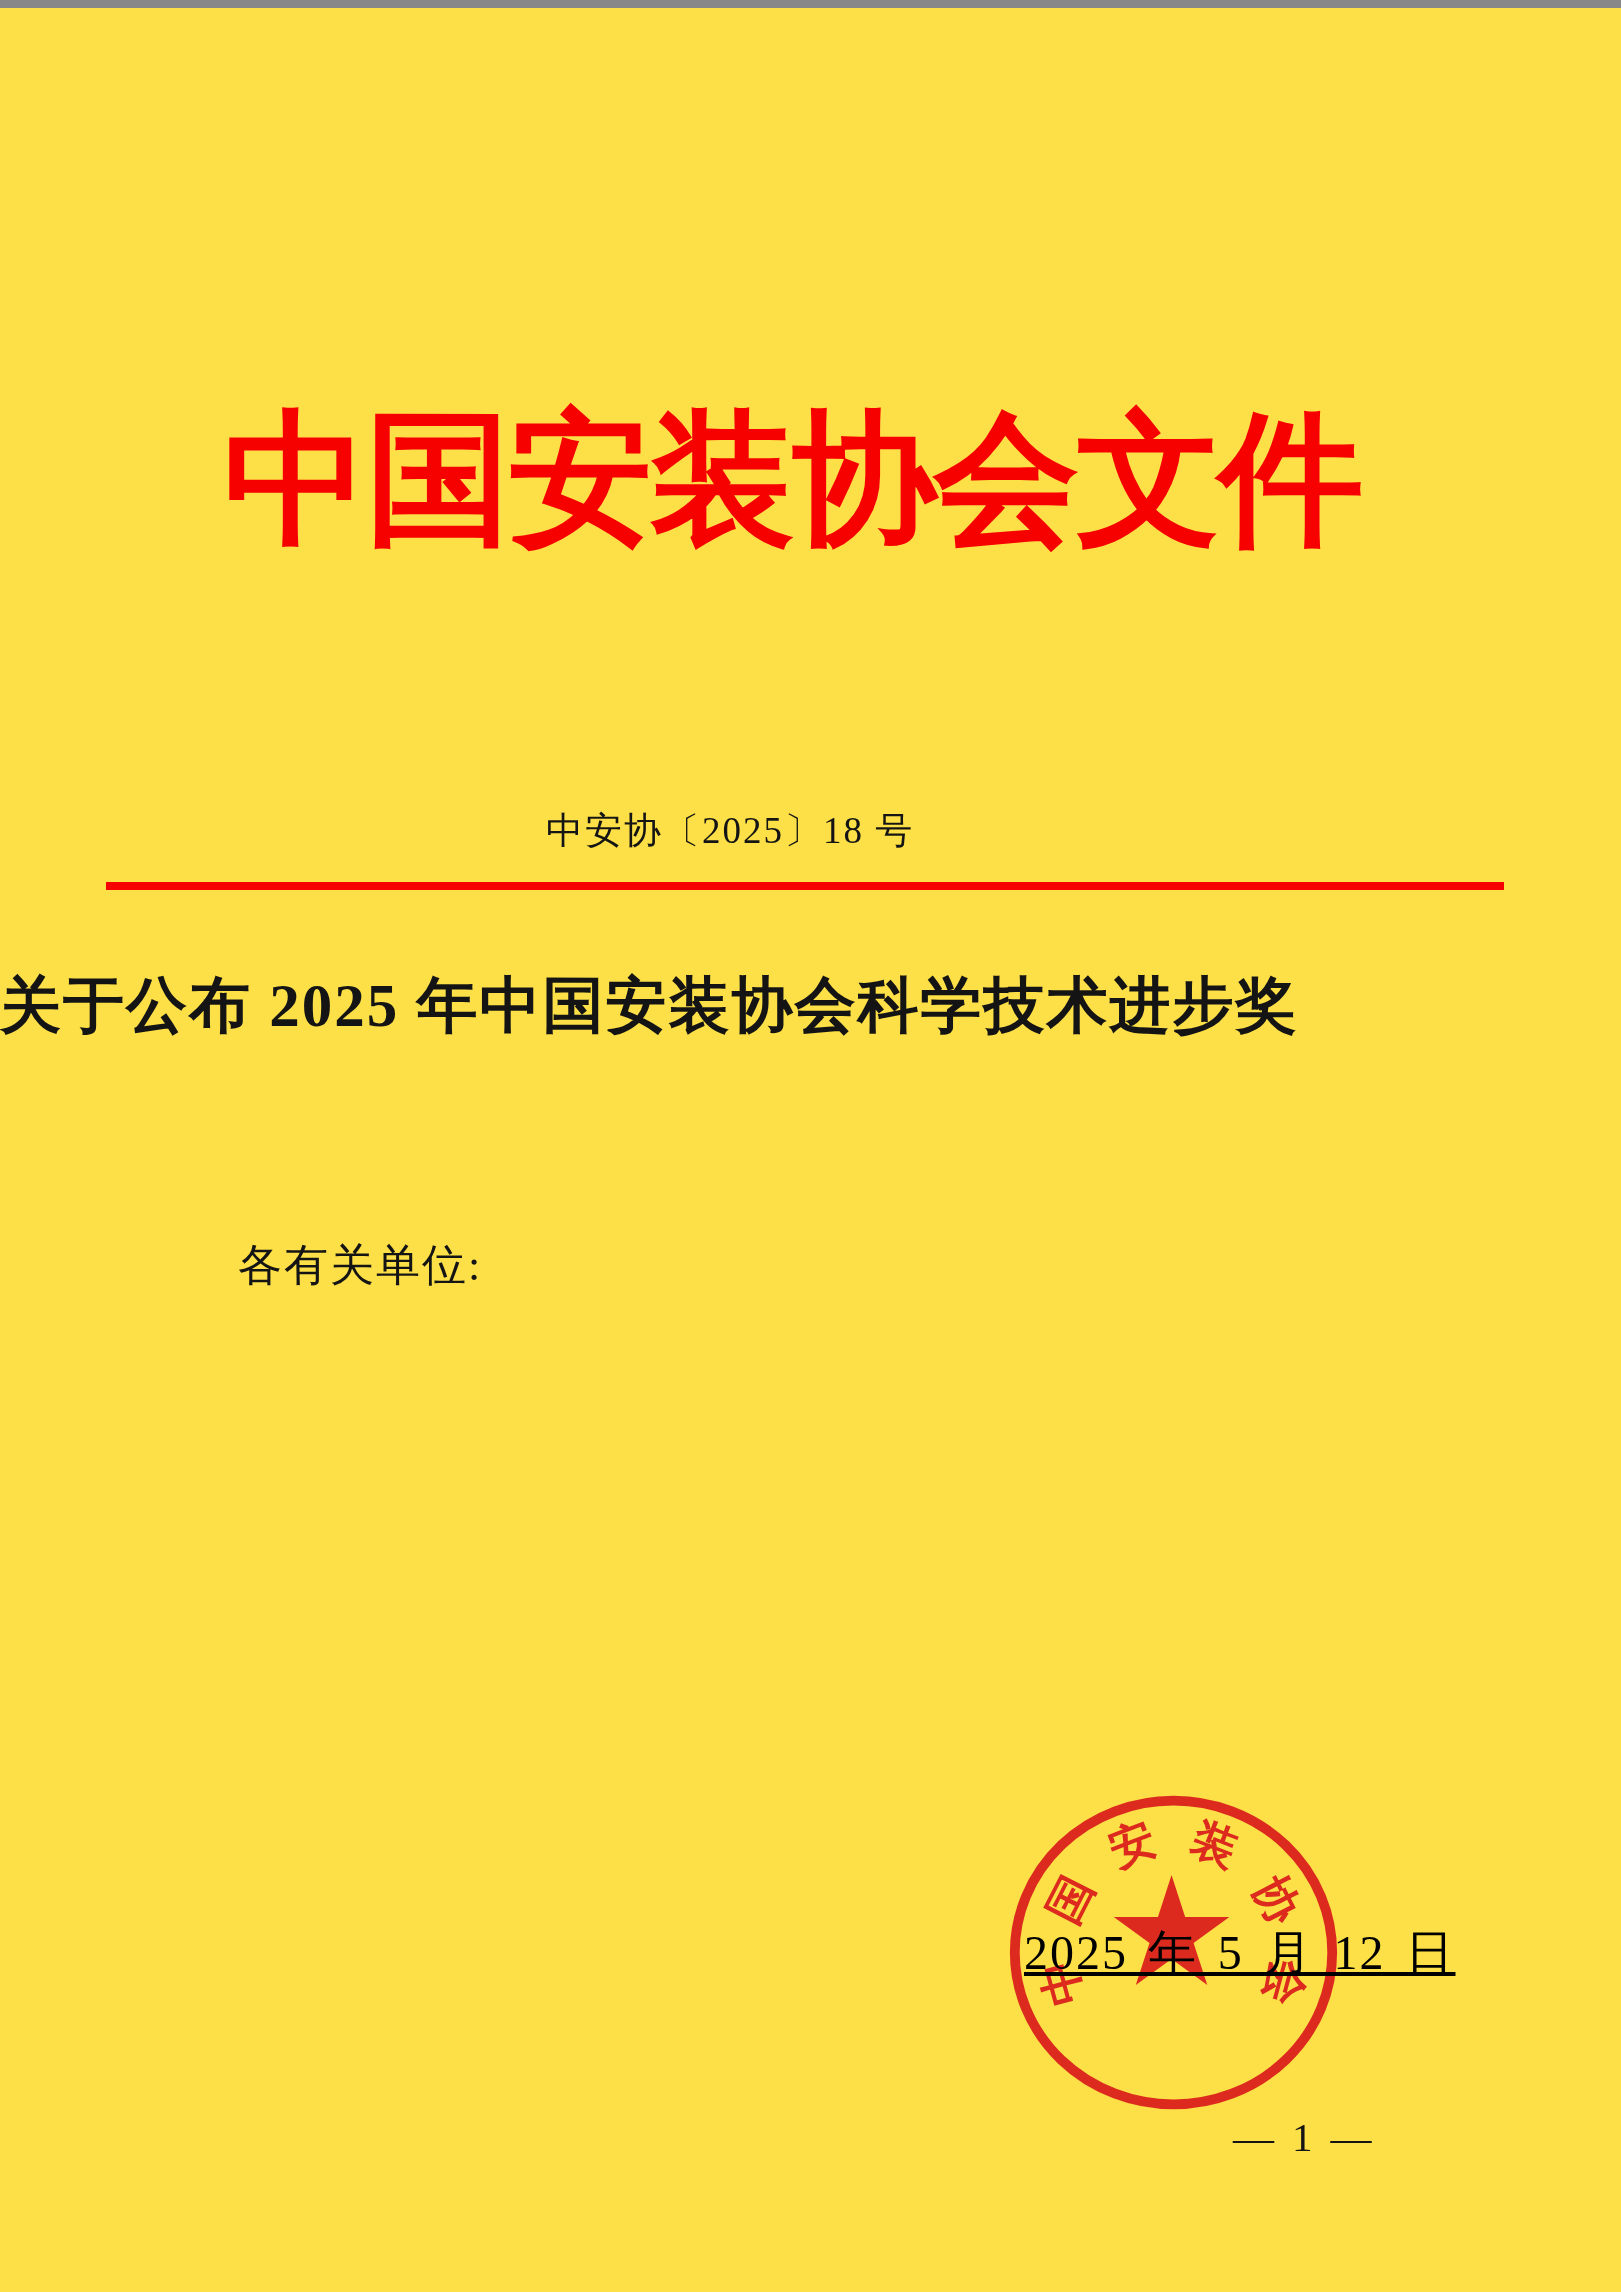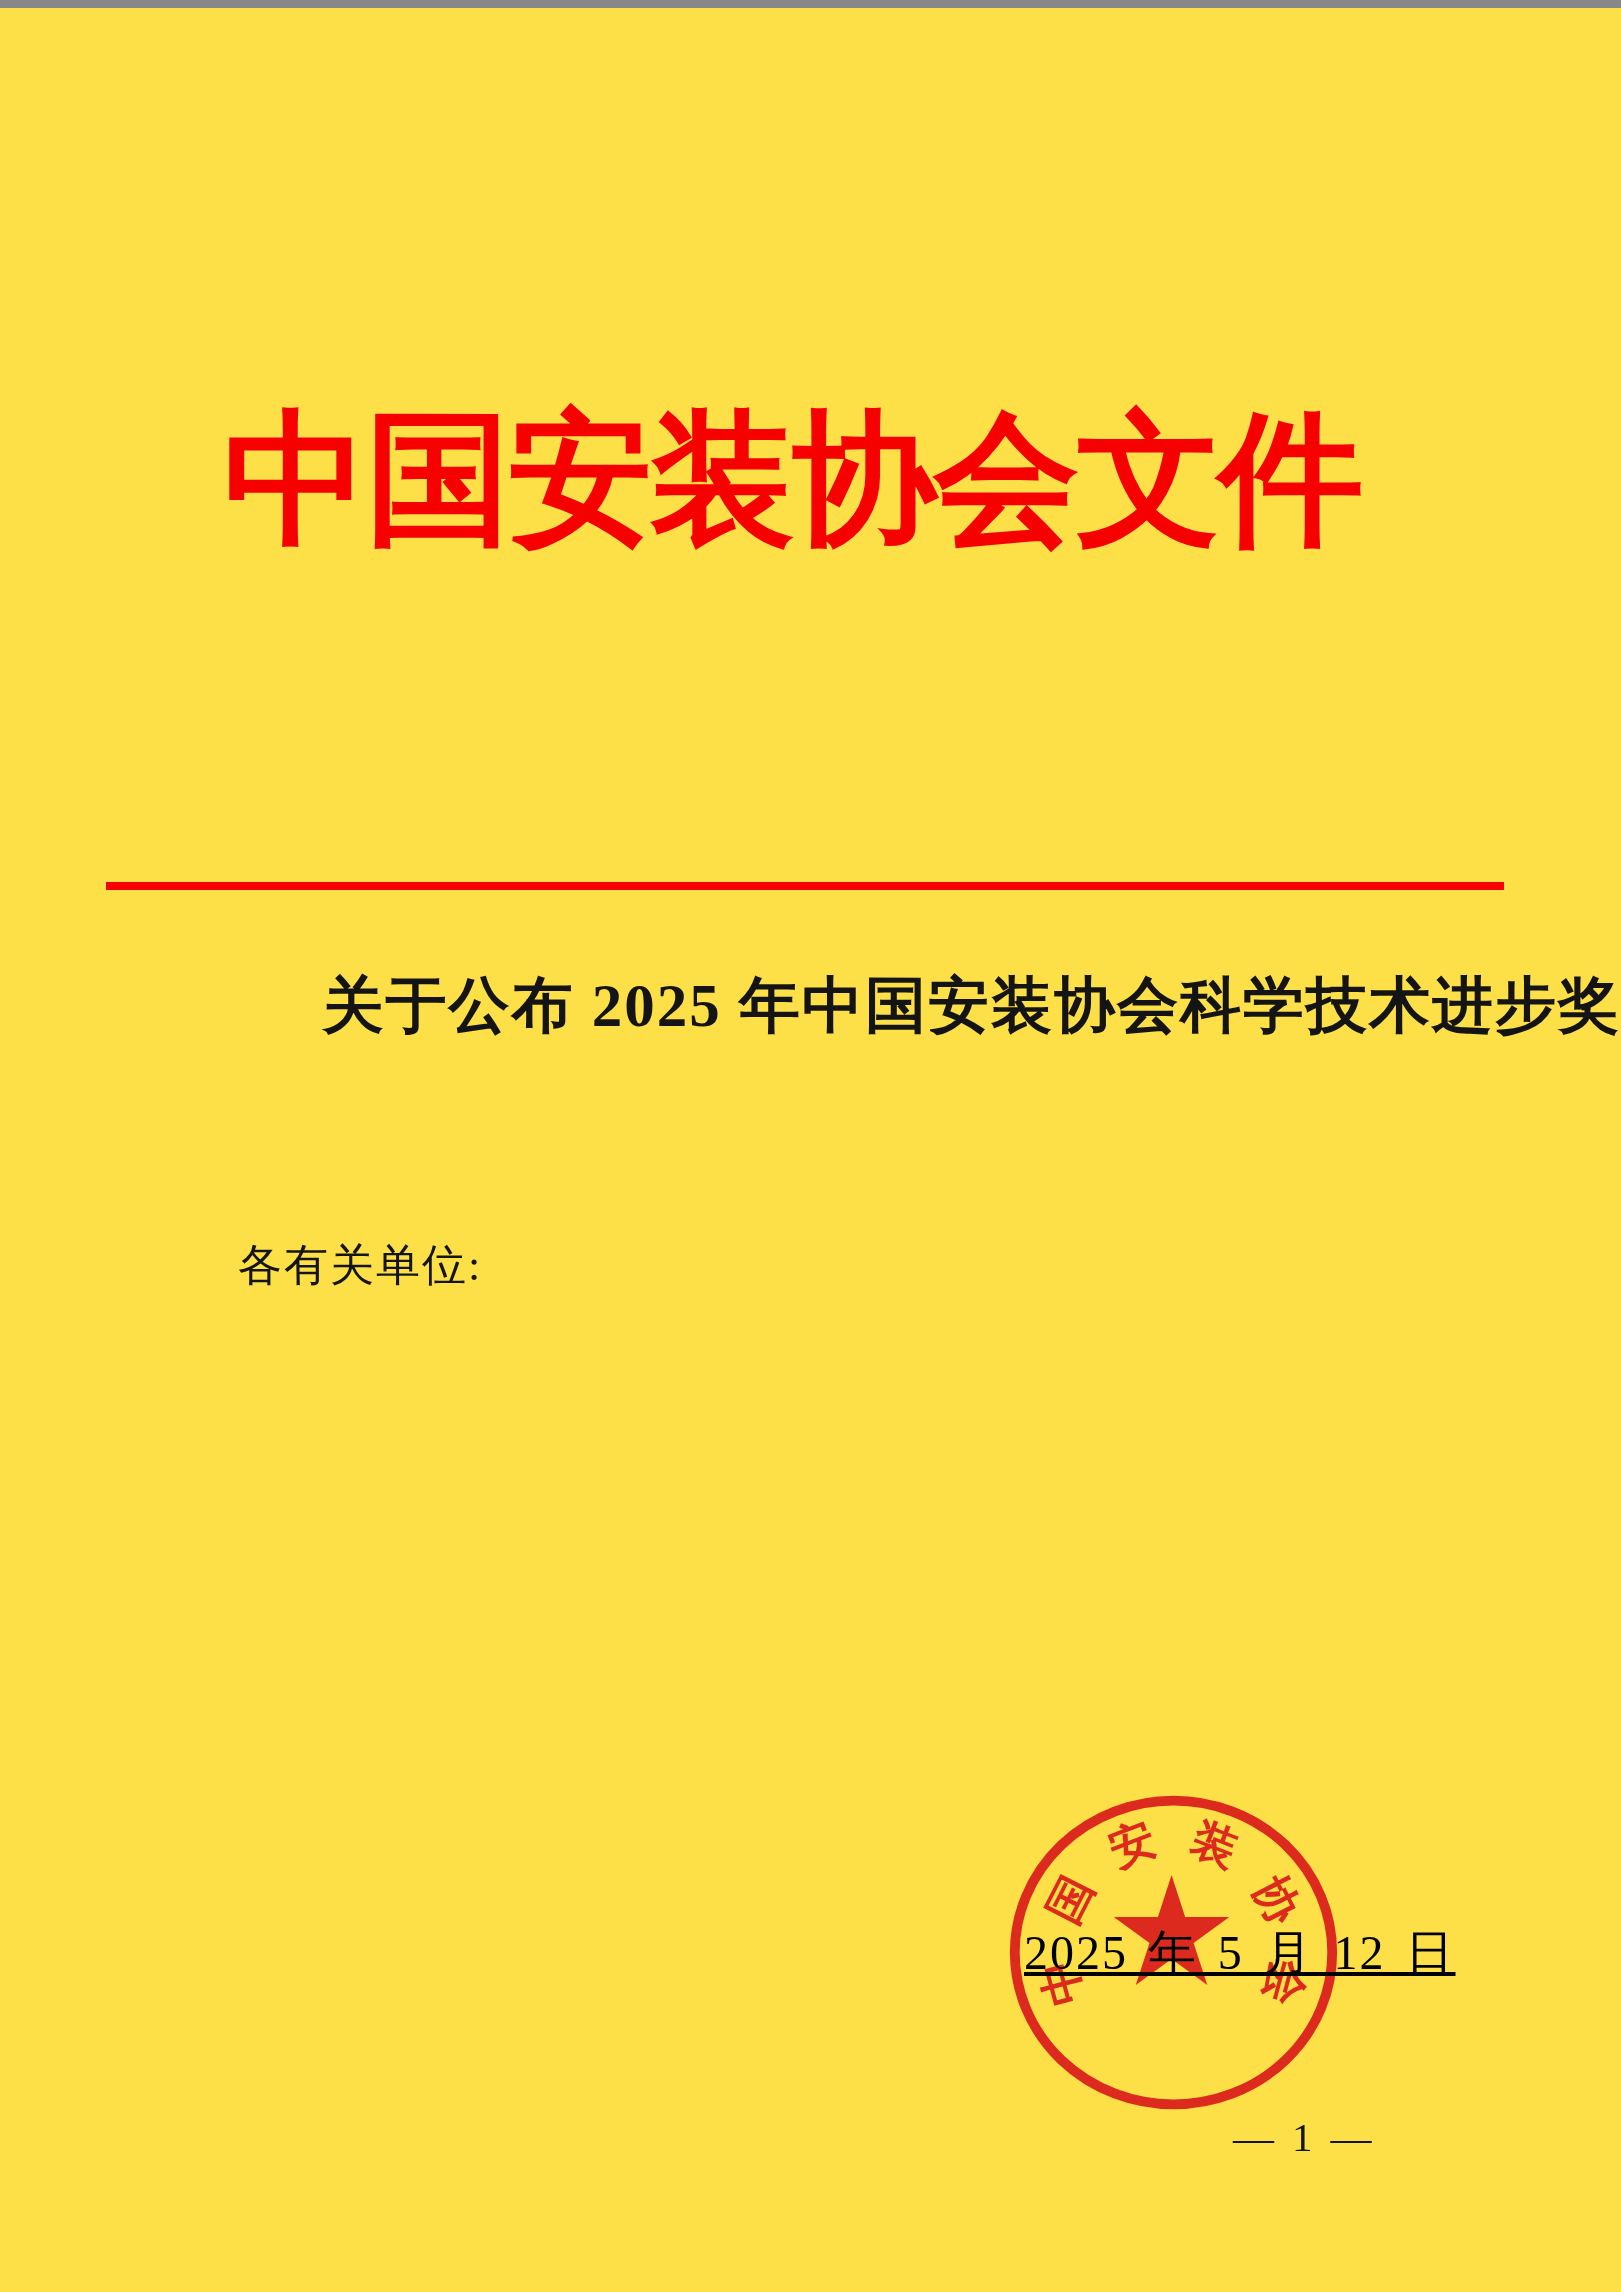--- a/index.html
+++ b/index.html
@@ -33,24 +33,23 @@
     letter-spacing:2px;
     white-space:nowrap;
   }
   .red-line{
     position:absolute;top:874px;left:106px;
     width:1398px;height:7.8px;
     background:var(--line-red);
   }
   .doc-title{
     position:absolute;top:954px;left:0;right:0;
-    text-align:right;
+    text-align:left;
     font-size:61px;font-weight:bold;line-height:88px;
     letter-spacing:2px;
-    padding-left:37px;
   }
   .salutation{
     position:absolute;top:1231px;left:238px;
     font-size:44px;line-height:53px;
     letter-spacing:2px;
   }
   .body-paragraph{
     position:absolute;top:1306px;left:223px;
     width:1227px;
     font-size:44px;line-height:80px;
@@ -92,20 +91,21 @@
     white-space:nowrap;
   }
 </style>
 </head>
 <body>
 
 <div class="page">
 
   <div class="org-header">中国安装协会文件</div>
 
+  <div class="doc-number">中安协〔2025〕18 号</div>
 
   <div class="red-line"></div>
 
   <div class="doc-title">
     <div>关于公布 2025 年中国安装协会科学技术进步奖</div>
   </div>
 
   <div class="salutation">各有关单位:</div>
 
 

